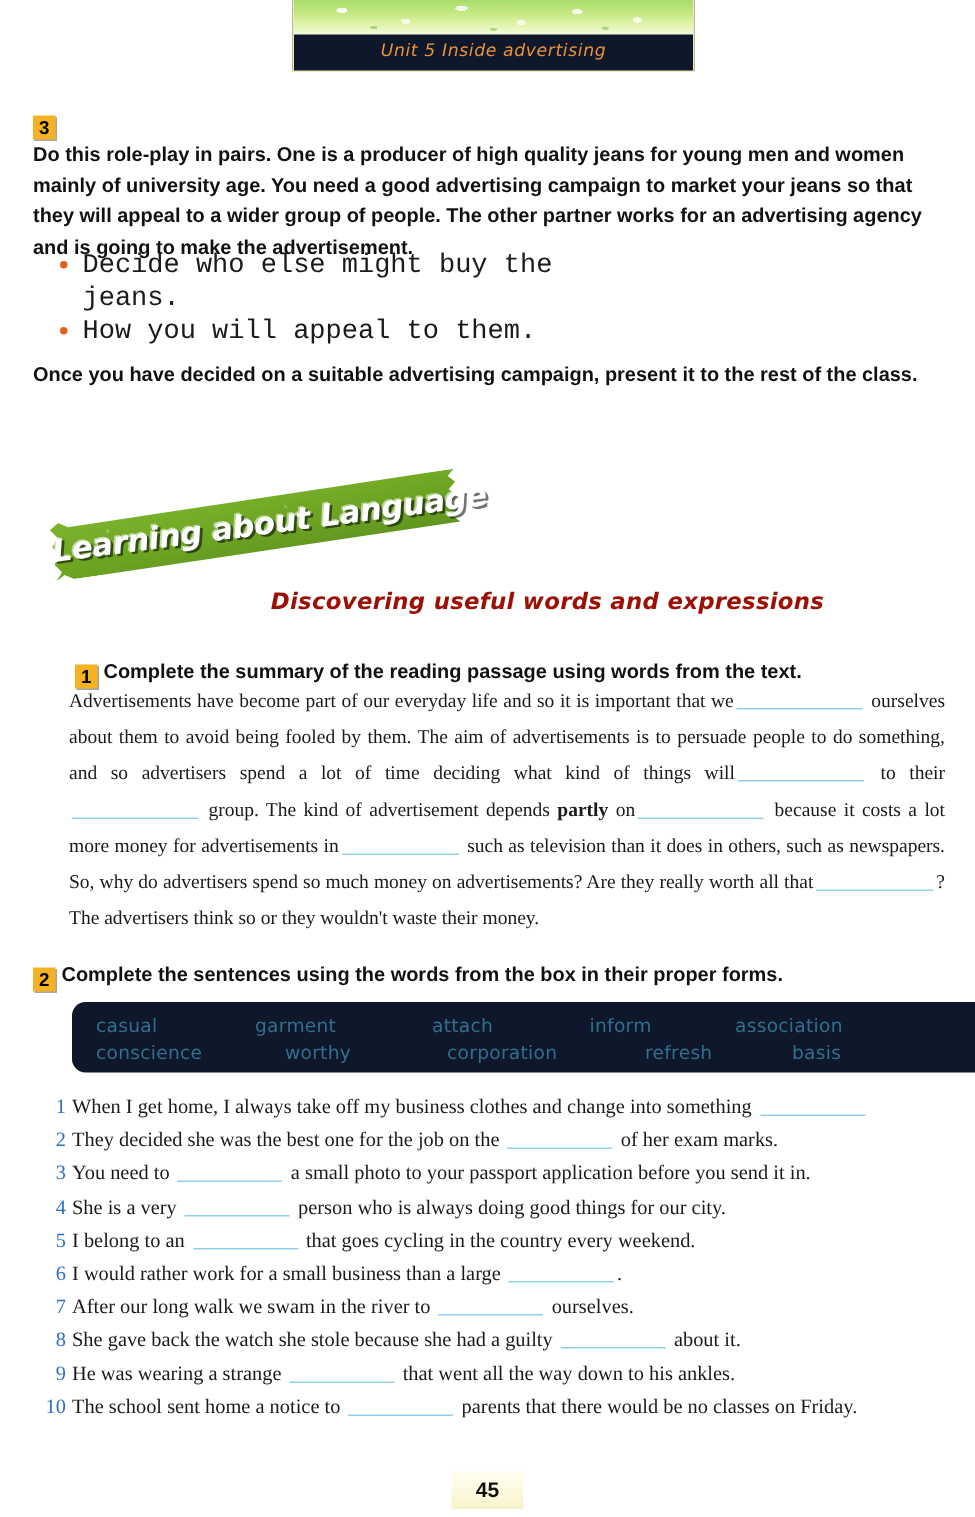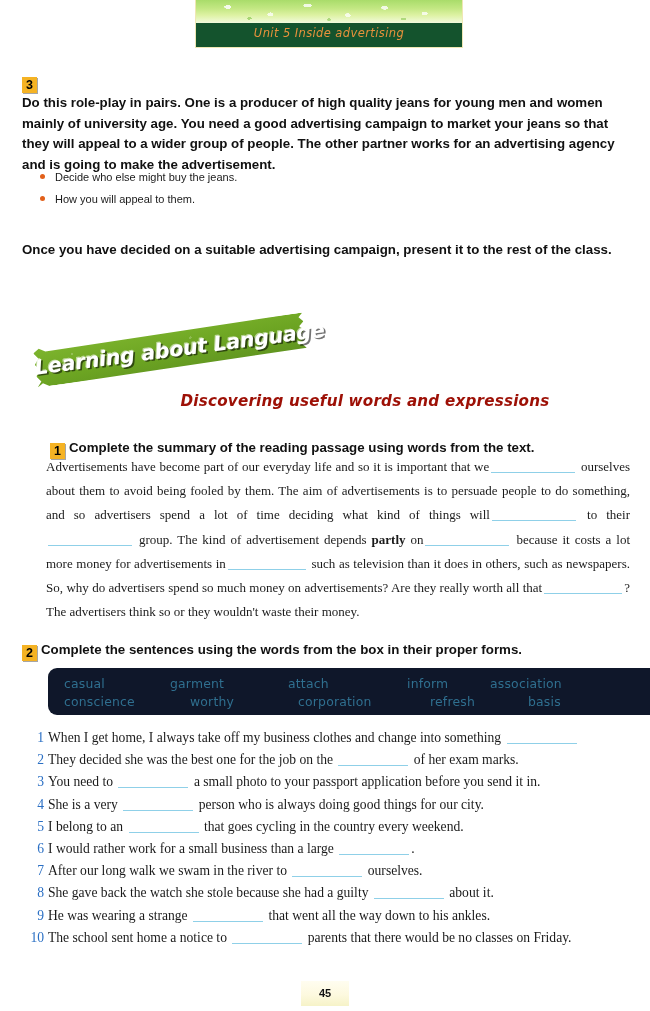--- a/index.html
+++ b/index.html
@@ -14,21 +14,21 @@
   }
 
   
   .header-box{
     position:absolute;
     left:195px; top:0px;
     width:268px; height:48px;
     border:1px solid #efe7b4;
     border-top:none;
     box-sizing:border-box;
-    background:#14532d;
+    background:#0f172a;
   }
   .header-img{
     position:absolute;left:0;top:0;
     width:100%;height:23px;
     background:
       radial-gradient(ellipse 6px 3px at 12% 30%, rgba(255,255,255,.85) 0 60%, rgba(255,255,255,0) 61%),
       radial-gradient(ellipse 5px 3px at 28% 62%, rgba(255,255,255,.75) 0 60%, rgba(255,255,255,0) 61%),
       radial-gradient(ellipse 7px 3px at 42% 24%, rgba(255,255,255,.8) 0 60%, rgba(255,255,255,0) 61%),
       radial-gradient(ellipse 5px 3px at 57% 66%, rgba(255,255,255,.75) 0 60%, rgba(255,255,255,0) 61%),
       radial-gradient(ellipse 6px 3px at 71% 34%, rgba(255,255,255,.8) 0 60%, rgba(255,255,255,0) 61%),
@@ -71,22 +71,22 @@
     line-height:20.5px;
     color:#111;
   }
 
   
   #ex3{ left:22px; top:72px; width:608px; }
   #ex3 .body{ display:block; text-indent:0; }
 
   .bullets{
     position:absolute;left:40px;top:166px;width:400px;
-    font-family:Liberation Sans, sans-serif;
-    font-size:11px;
+    font-family:Liberation Mono, monospace;
+    font-size:18px;
     line-height:22px;
   }
   .bullets div{ padding-left:15px; position:relative; }
   .bullets .dot{
     position:absolute;left:0;top:8px;
     width:5px;height:5px;border-radius:50%;
     background:#e2601a;
   }
 
   #closing{
@@ -216,21 +216,21 @@
     margin:0 2px;
   }
 
   
   .pagenum{
     position:absolute;left:301px;top:981px;
     width:48px;height:25px;
     background:linear-gradient(180deg,#fffdf0 0%, #fdf9df 55%, #f6f3c8 100%);
     font-family:"Liberation Sans", sans-serif;
     font-weight:bold;
-    font-size:11px;
+    font-size:14px;
     color:#111;
     text-align:center;
     line-height:25px;
   }
 </style>
 </head>
 <body>
 
 <div class="header-box">
   <div class="header-img"></div>
@@ -271,21 +271,21 @@
 
 <div class="task" id="ex2">
   <span class="badge">2</span><span>Complete the sentences using the words from the box in their proper forms.</span>
 </div>
 
 <div class="wordbox">
   <div class="row row1">
     <span style="left:16px">casual</span>
     <span style="left:122px">garment</span>
     <span style="left:240px">attach</span>
-    <span style="left:359px">inform</span>
+    <span style="left:345px">inform</span>
     <span style="left:442px">association</span>
   </div>
   <div class="row row2">
     <span style="left:16px">conscience</span>
     <span style="left:142px">worthy</span>
     <span style="left:250px">corporation</span>
     <span style="left:382px">refresh</span>
     <span style="left:480px">basis</span>
   </div>
 </div>

